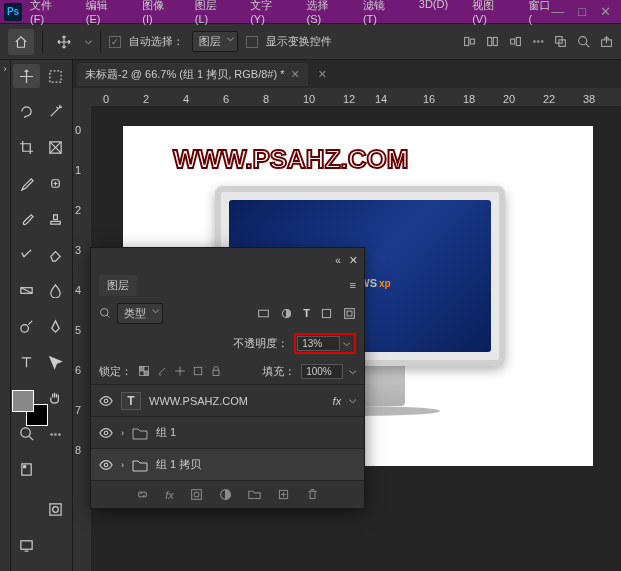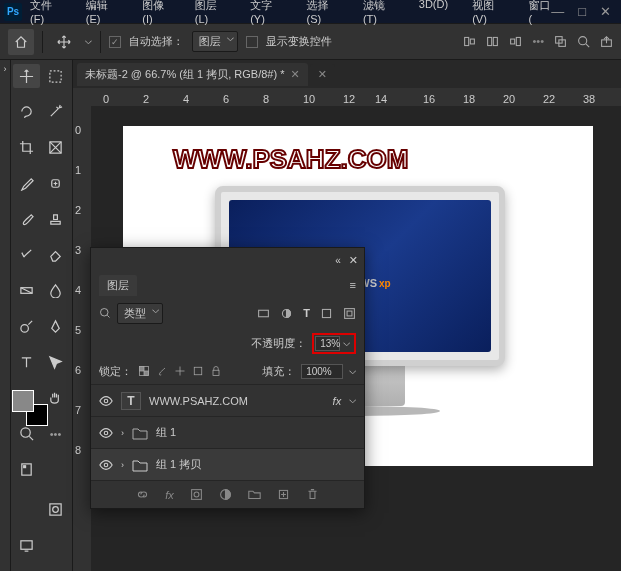--- a/index.html
+++ b/index.html
@@ -1,17 +1,17 @@
 <!DOCTYPE html>
 <html><head>
 <meta charset="utf-8">
 <style>
 *{margin:0;padding:0;box-sizing:border-box;font-family:"Microsoft YaHei",sans-serif;font-size:11px;color:#ccc}
 body{background:#323232;width:621px;height:571px;overflow:hidden;position:relative}
-.titlebar{height:24px;background:#0f172a;display:flex;align-items:center;padding:0 4px;border-bottom:1px solid #1a1a1a}
+.titlebar{height:24px;background:#701a75;display:flex;align-items:center;padding:0 4px;border-bottom:1px solid #1a1a1a}
 .ps-icon{width:18px;height:18px;background:#001e36;color:#31a8ff;font-weight:bold;font-size:10px;display:flex;align-items:center;justify-content:center;border-radius:2px;margin-right:8px}
 .menu{display:flex;gap:24px;flex:1}
 .menu span{cursor:pointer}
 .win-controls{display:flex;gap:14px;padding-right:6px}
 .win-controls span{color:#999;font-size:13px}
 .optbar{height:36px;background:#323232;display:flex;align-items:center;padding:0 8px;gap:8px;border-bottom:1px solid #1a1a1a}
 .tool-ico{width:26px;height:26px;display:flex;align-items:center;justify-content:center;border:1px solid transparent;border-radius:2px}
 .tool-ico.active{background:#454545}
 .tool-ico svg{width:14px;height:14px;stroke:#ccc;fill:none;stroke-width:1.3}
 .vdiv{width:1px;height:22px;background:#1a1a1a}
@@ -47,21 +47,21 @@
 .monitor-base{width:160px;height:10px;background:#b8b8b8;margin:0 auto;border-radius:50%}
 .layers-panel{position:absolute;left:90px;top:247px;width:275px;background:#323232;border:1px solid #1a1a1a;box-shadow:0 4px 16px rgba(0,0,0,.5)}
 .panel-hdr{height:24px;display:flex;align-items:center;justify-content:flex-end;padding:0 6px;gap:8px;background:#323232}
 .panel-tabs{height:26px;display:flex;align-items:center;padding:0 8px;background:#323232}
 .panel-tab{padding:3px 8px;background:#3a3a3a;border-radius:2px 2px 0 0}
 .panel-row{height:30px;display:flex;align-items:center;padding:0 8px;gap:6px;background:#323232}
 .panel-row .dropdown{flex:0 0 auto}
 .icon-row{display:flex;gap:10px}
 .icon-row svg{width:13px;height:13px;stroke:#aaa;fill:none;stroke-width:1.3}
 .opacity-box{display:flex;align-items:center;border:2px solid #d00;padding:1px}
-.opacity-input{background:#2a2a2a;border:1px solid #555;padding:1px 4px;width:25px;font-size:10px}
+.opacity-input{background:#2a2a2a;border:1px solid #555;padding:1px 4px;width:43px;font-size:10px}
 .lock-row{height:26px;display:flex;align-items:center;padding:0 8px;gap:6px}
 .layer{height:32px;display:flex;align-items:center;padding:0 8px;gap:8px;border-top:1px solid #252525}
 .layer.sel{background:#3a3a3a}
 .eye{width:14px;height:14px}
 .eye svg{width:14px;height:14px;stroke:#ccc;fill:none;stroke-width:1.3}
 .thumb{width:20px;height:18px;background:#fff;border:1px solid #555}
 .thumb.t{background:#3a3a3a;display:flex;align-items:center;justify-content:center;color:#ccc;font-size:12px;font-weight:bold}
 .layer-bottom{height:28px;display:flex;align-items:center;justify-content:center;gap:16px;background:#323232;border-top:1px solid #252525}
 .layer-bottom svg{width:13px;height:13px;stroke:#888;fill:none;stroke-width:1.3}
 .swatches{position:absolute;left:12px;top:390px;width:36px;height:36px}

